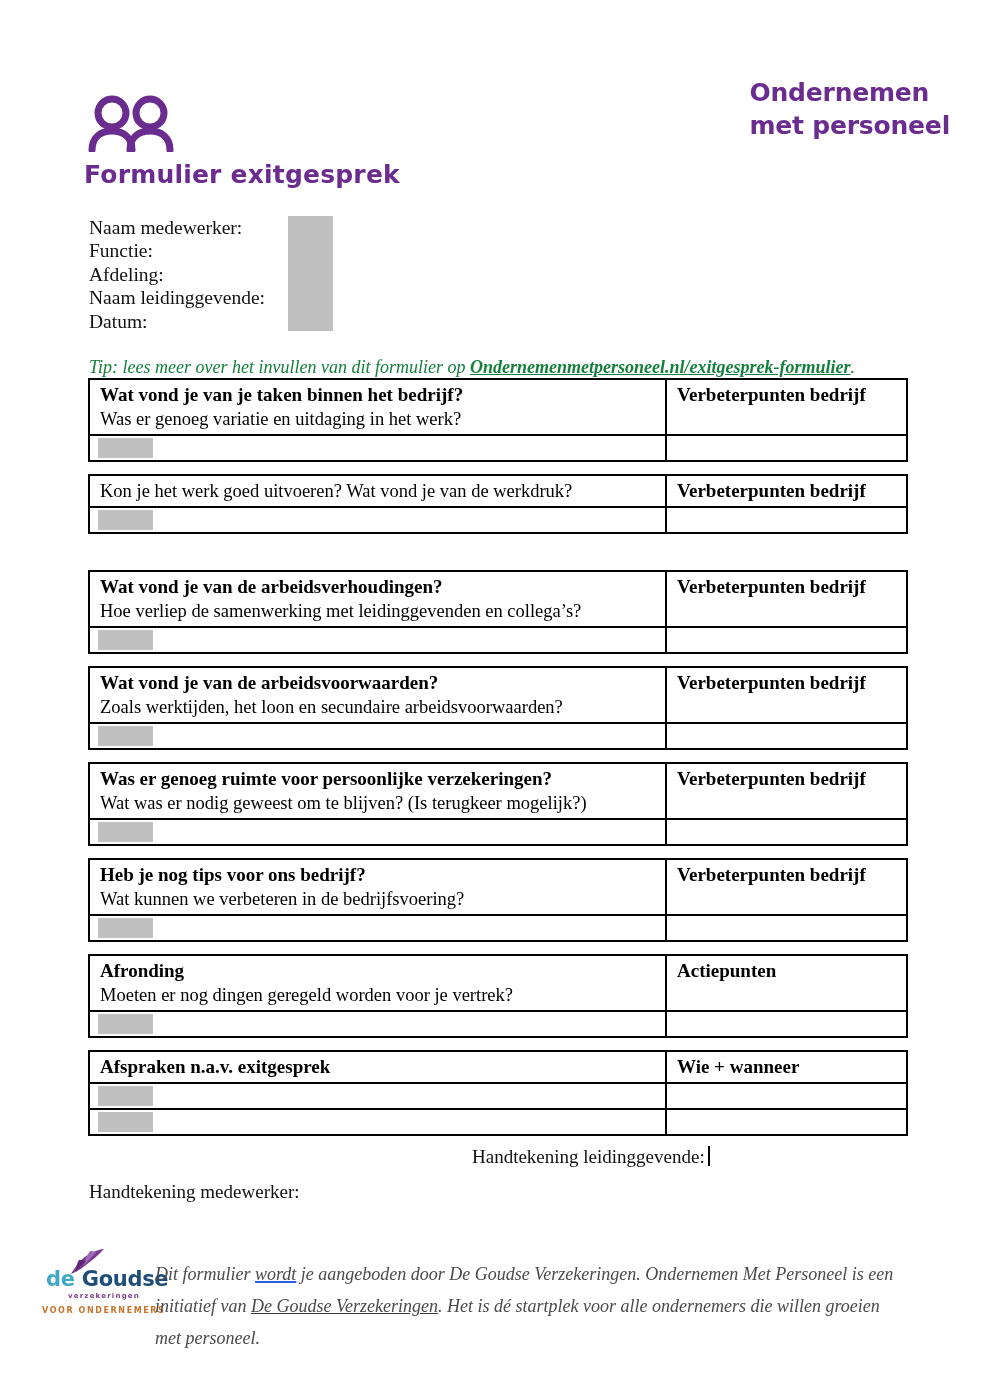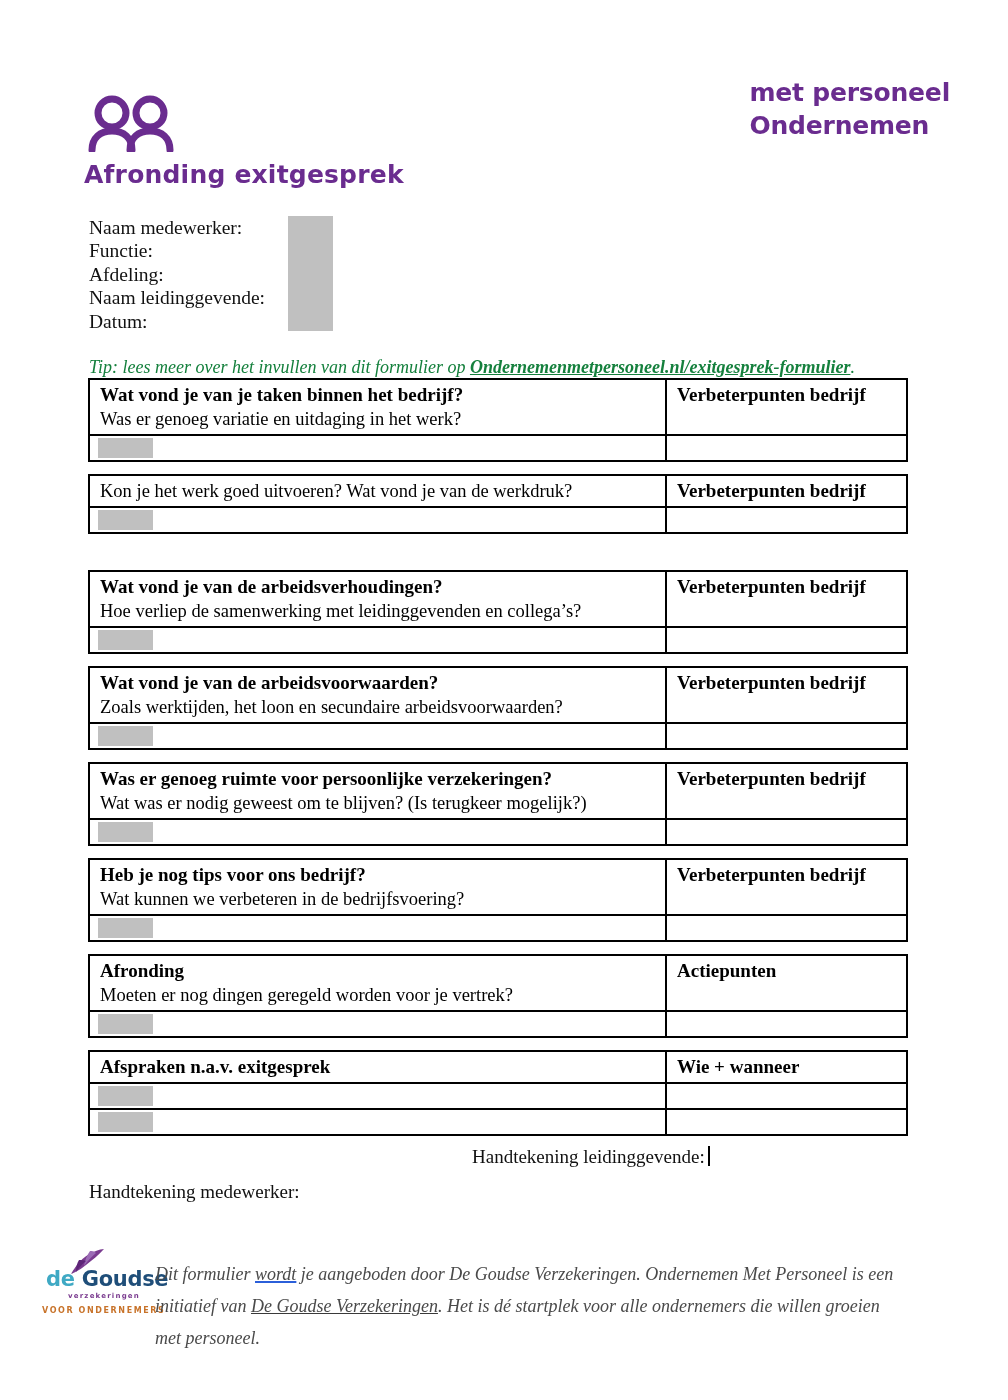--- a/index.html
+++ b/index.html
@@ -231,36 +231,36 @@
     text-decoration: underline;
     text-decoration-color: #3a3a3a;
   }
 </style>
 </head>
 <body>
 
 <div class="page">
 
   <div class="brand-right">
+    <div>Ondernemen</div>
     <div>met personeel</div>
-    <div>Ondernemen</div>
   </div>
 
   <div class="logo-people">
     <svg viewBox="0 0 96 58" width="96" height="58" xmlns="http://www.w3.org/2000/svg">
       <g fill="none" stroke="#6A2C8F" stroke-width="7" stroke-linecap="round">
         <circle cx="28" cy="19" r="14"></circle>
         <circle cx="66" cy="19" r="14"></circle>
         <path d="M8 56 C8 44 16 37 28 37 C40 37 48 44 48 56"></path>
         <path d="M46 56 C46 44 54 37 66 37 C78 37 86 44 86 56"></path>
       </g>
     </svg>
   </div>
 
-  <div class="doc-title">Afronding exitgesprek</div>
+  <div class="doc-title">Formulier exitgesprek</div>
 
   <div class="meta">
     <div>Naam medewerker:</div>
     <div>Functie:</div>
     <div>Afdeling:</div>
     <div>Naam leidinggevende:</div>
     <div>Datum:</div>
   </div>
   <div class="meta-box"></div>
 

